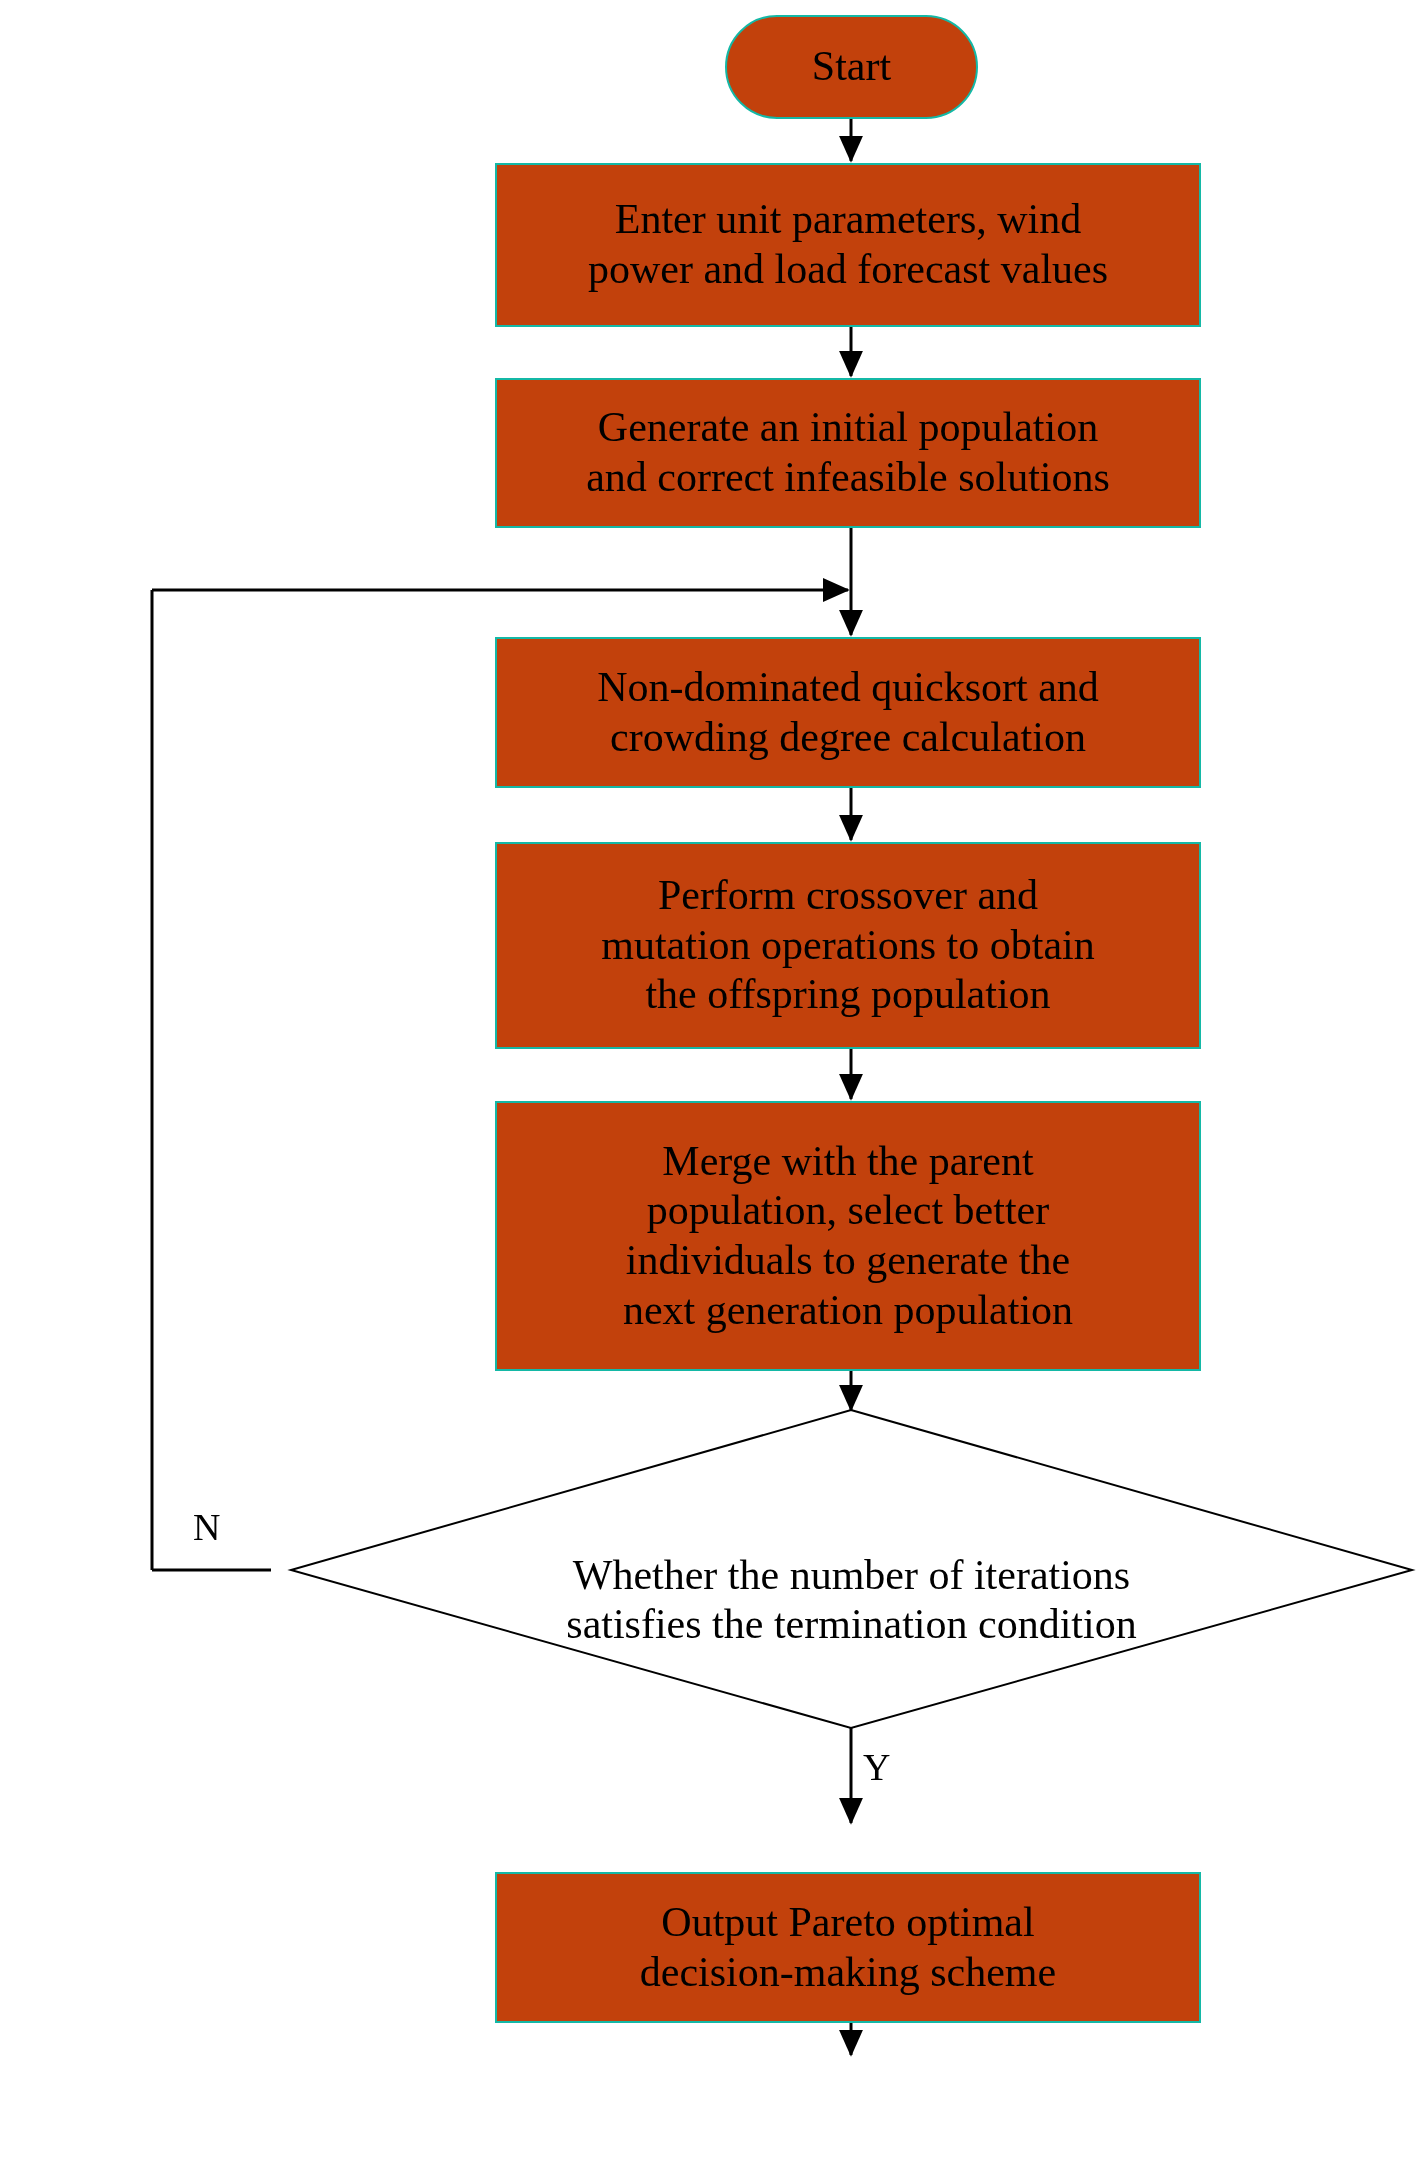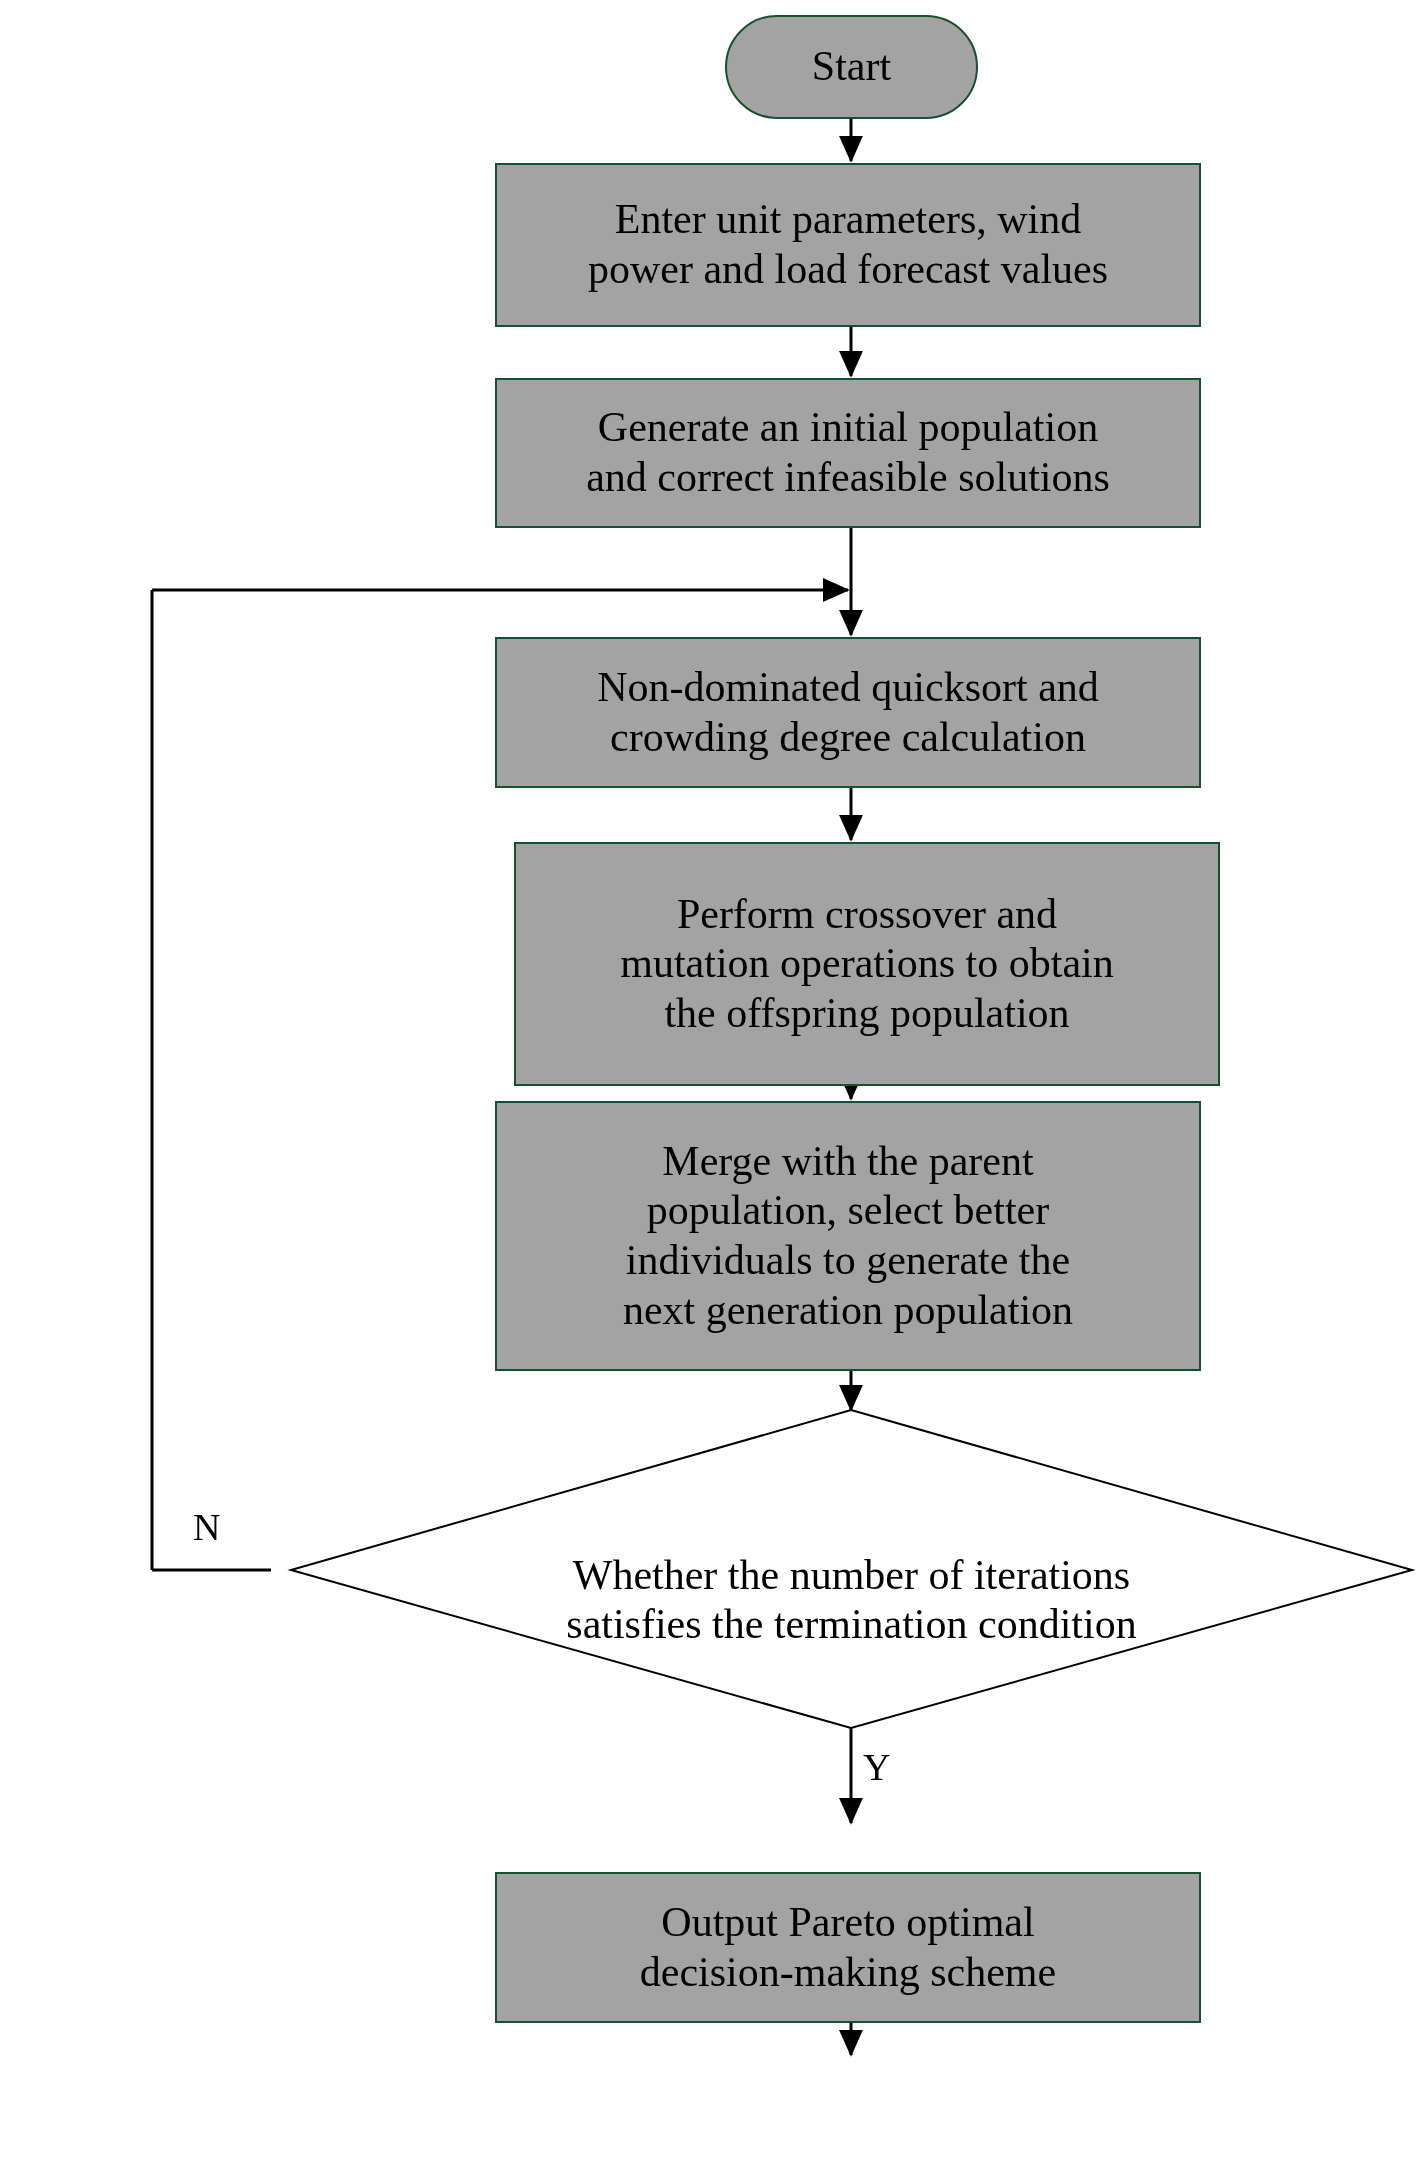--- a/index.html
+++ b/index.html
@@ -20,22 +20,22 @@
     position: absolute;
     left: 0;
     top: 0;
     width: 1419px;
     height: 2176px;
     pointer-events: none;
   }
   .node {
     position: absolute;
     box-sizing: border-box;
-    border: 2px solid #14532d;
-    background: #a3a3a3;
+    border: 2px solid #14b8a6;
+    background: #c2410c;
     display: flex;
     align-items: center;
     justify-content: center;
     text-align: center;
     line-height: 1.18;
     font-family: "Liberation Serif", "DejaVu Serif", serif;
     white-space: pre-line;
   }
   .terminator {
     border-radius: 999px;
@@ -118,21 +118,21 @@
   <div class="node process" style="left:495px; top:637px; width:706px; height:151px;">
     <span>Non-dominated quicksort and
 crowding degree calculation</span>
   </div>
 
   <div class="node process" style="left:495px; top:378px; width:706px; height:150px;">
     <span>Generate an initial population
 and correct infeasible solutions</span>
   </div>
 
-  <div class="node process" style="left:495px; top:842px; width:706px; height:244px;margin-left:19px;">
+  <div class="node process" style="left:495px; top:842px; width:706px; height:207px;">
     <span>Perform crossover and
 mutation operations to obtain
 the offspring population</span>
   </div>
 
   <div class="node process" style="left:495px; top:1101px; width:706px; height:270px;">
     <span>Merge with the parent
 population, select better
 individuals to generate the
 next generation population</span>

